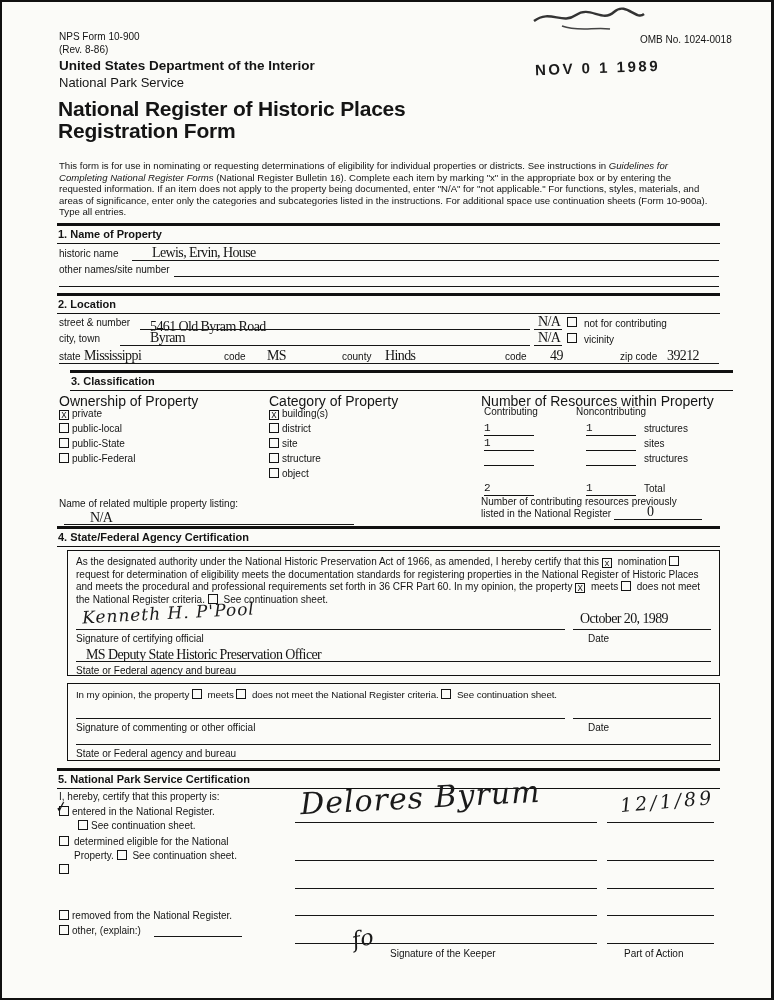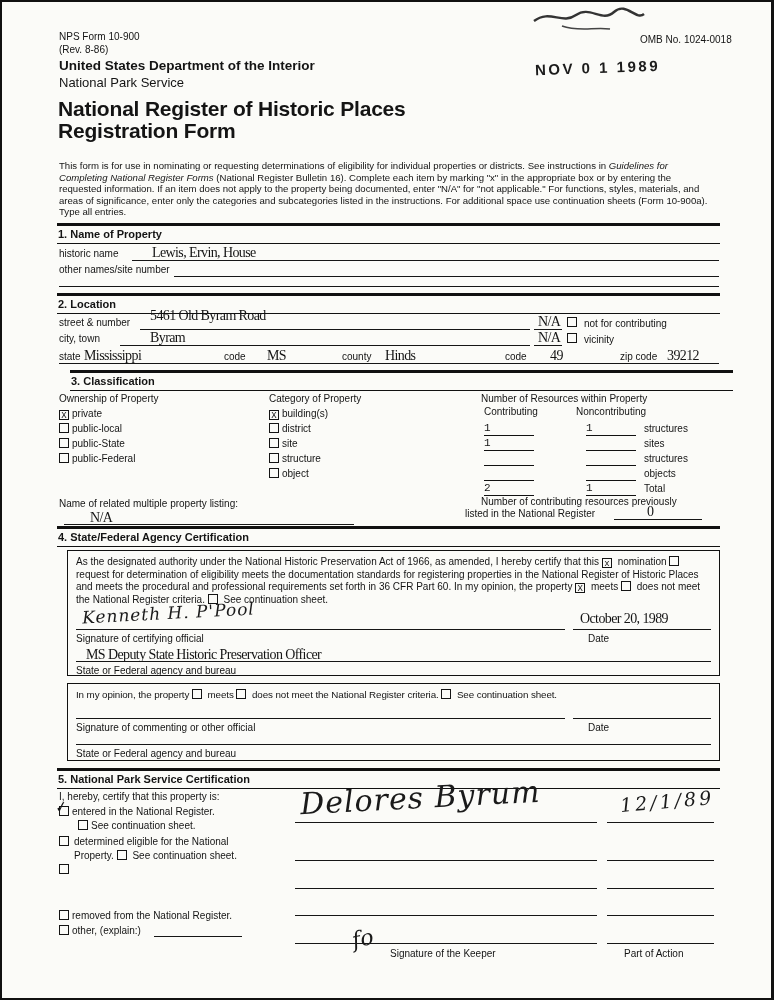--- a/index.html
+++ b/index.html
@@ -29,21 +29,21 @@
     font-weight:bold; font-size:11px; padding:2px 2px 3px 1px; width:663px;
   }
   .icbox {
     display:inline-block; width:10px; height:10px; border:1.2px solid #141414;
     vertical-align:-1px; text-align:center; line-height:9px; font-size:9px;
     margin:0 3px 0 0; background:#fbfbf8;
   }
   .mark { font-family:"Liberation Mono",monospace; font-size:9px; font-style:normal; }
   .chk-item { font-size:10px; white-space:nowrap; }
   .chk-wrap { font-size:10px; line-height:13.5px; white-space:normal; }
-  .colhead { font-size:10px; white-space:nowrap; }
+  .colhead { font-size:14px; white-space:nowrap; }
   .res-row { left:482px; width:280px; }
   .res-cell { display:inline-block; width:50px; border-bottom:1.1px solid #111; height:14px; vertical-align:bottom;
               font-family:"Liberation Mono",monospace; font-size:11px; }
   .res-n { margin-left:52px; }
   .res-lbl { font-size:10px; margin-left:8px; }
   .cert-box { position:absolute; left:65px; width:653px; border:1.5px solid #111; }
   .cert-text { position:absolute; left:8px; top:5px; width:638px; font-size:10px; line-height:12.6px; }
   .cert-text-nowrap { white-space:nowrap; font-size:9.8px; letter-spacing:-0.1px; }
   .script { font-family:"DejaVu Serif", serif; font-style:italic; color:#1a1a1a; white-space:nowrap; }
   .sig1 { font-size:17px; letter-spacing:1px; transform:rotate(-3deg); }
@@ -93,21 +93,21 @@
   <div class="abs lbl" style="left:57px;top:262px">other names/site number</div>
   <div class="abs typed" style="left:195px;top:259px"></div>
   <div class="rule" style="left:172px;top:274px;width:545px"></div>
   <div class="rule" style="left:57px;top:284px;width:660px"></div>
 
   <div class="abs sec-head" style="left:55px;top:291px">
     <span>2.  Location</span>
   </div>
 
   <div class="abs lbl" style="left:57px;top:315px">street &amp; number</div>
-  <div class="abs typed" style="left:148px;top:306px">5461 Old Byram Road</div>
+  <div class="abs typed" style="left:148px;top:317px">5461 Old Byram Road</div>
   <div class="rule" style="left:138px;top:327px;width:390px"></div>
   <div class="abs typed" style="left:536px;top:312px">N/A</div>
   <div class="rule" style="left:532px;top:327px;width:28px"></div>
   <span class="icbox abs" style="left:565px;top:315px"></span>
   <div class="abs lbl" style="left:582px;top:316px">not for contributing</div>
 
   <div class="abs lbl" style="left:57px;top:331px">city, town</div>
   <div class="abs typed" style="left:148px;top:328px">Byram</div>
   <div class="rule" style="left:118px;top:343px;width:410px"></div>
   <div class="abs typed" style="left:536px;top:328px">N/A</div>
@@ -169,33 +169,30 @@
 
   <div class="abs res-row" style="top:416px">
     <span class="res-cell">1</span><span class="res-cell res-n">1</span><span class="res-lbl">structures</span>
   </div>
   <div class="abs res-row" style="top:431px">
     <span class="res-cell">1</span><span class="res-cell res-n"></span><span class="res-lbl">sites</span>
   </div>
   <div class="abs res-row" style="top:446px">
     <span class="res-cell"></span><span class="res-cell res-n"></span><span class="res-lbl">structures</span>
   </div>
-  <div class="abs res-row" style="top:461px">
-    <span class="res-cell"></span><span class="res-cell res-n"></span><span class="res-lbl">objects</span>
-  </div>
   <div class="abs res-row" style="top:476px">
     <span class="res-cell">2</span><span class="res-cell res-n">1</span><span class="res-lbl">Total</span>
   </div>
 
   <div class="abs lbl" style="left:57px;top:496px">Name of related multiple property listing:</div>
   <div class="abs typed" style="left:88px;top:508px">N/A</div>
   <div class="rule" style="left:62px;top:522px;width:290px"></div>
 
   <div class="abs lbl" style="left:479px;top:494px">Number of contributing resources previously</div>
-  <div class="abs lbl" style="left:463px;top:506px">listed in the National Register</div>
+  <div class="abs lbl" style="left:479px;top:506px">listed in the National Register</div>
   <div class="abs typed" style="left:645px;top:502px">0</div>
   <div class="rule" style="left:612px;top:517px;width:88px"></div>
 
   <div class="abs sec-head" style="left:55px;top:524px">
     <span>4.  State/Federal Agency Certification</span>
   </div>
 
   <div class="cert-box" style="top:548px;height:126px">
     <p class="cert-text">
       <span>As the designated authority under the National Historic Preservation Act of 1966, as amended, I hereby certify that this</span>

